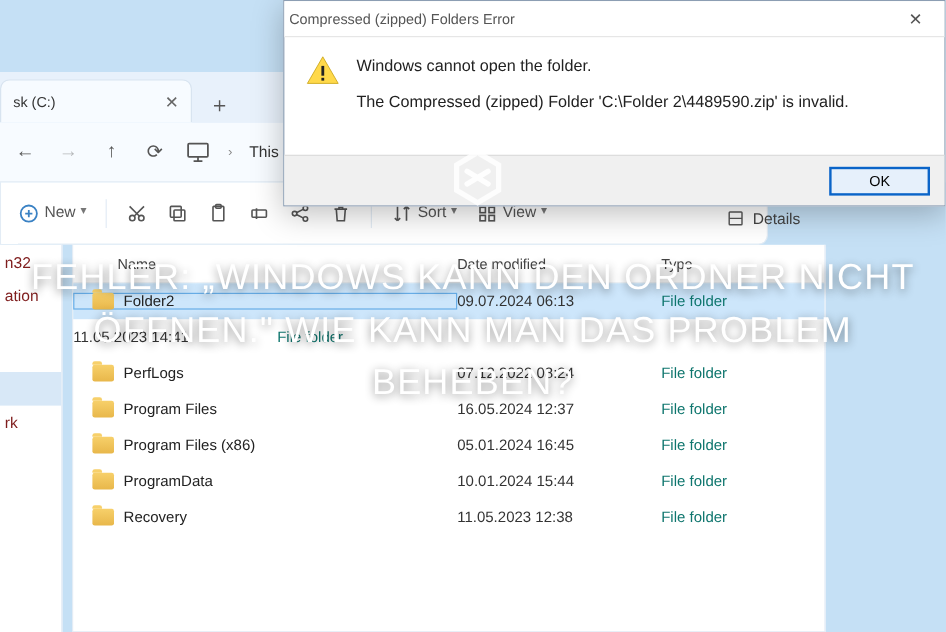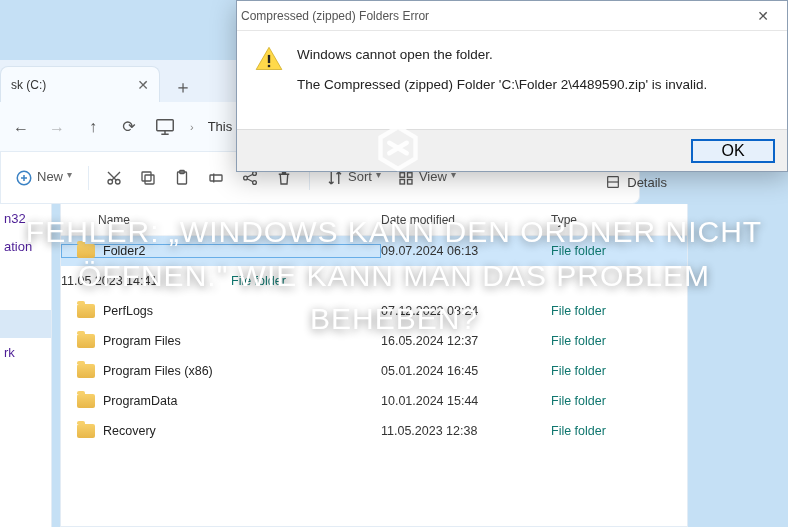--- a/index.html
+++ b/index.html
@@ -19,21 +19,21 @@
 .crumb-sep { color:#888; font-size:11px; }
 .searchbox { margin-left:auto; width:200px; height:30px; border:1px solid #d8e4f0; border-radius:4px; padding:0 8px; font-size:12px; color:#888; background:#fff; display:flex; align-items:center; }
 
 
 .toolbar { position:absolute; top:152px; left:0; width:640px; height:52px; background:#fff; display:flex; align-items:center; padding:0 14px; gap:16px; color:#555; border:1px solid #e3ecf5; border-top:none; border-radius:0 0 8px 0; }
 .tool { display:flex; align-items:flex-start; gap:4px; font-size:13px; }
 .tool svg,.tool-icn { width:18px; height:18px; }
 .divider { width:1px; height:24px; background:#e3ecf5; }
 
 
-.sidebar { position:absolute; top:204px; left:0; width:52px; height:323px; background:#fff; border-right:1px solid #e3ecf5; font-size:13px; color:#4c1d95; }
+.sidebar { position:absolute; top:204px; left:0; width:52px; height:323px; background:#fff; border-right:1px solid #e3ecf5; font-size:13px; color:#7f1d1d; }
 .side-item { height:28px; display:flex; align-items:center; padding-left:4px; overflow:hidden; white-space:nowrap; }
 .side-item.hl { background:#d8e8f7; }
 
 
 .filelist { position:absolute; top:204px; left:60px; width:628px; height:323px; background:#fff; border:1px solid #e3ecf5; border-top:none; }
 .list-head { display:flex; height:32px; align-items:center; font-size:12px; color:#444; border-bottom:1px solid #eef3f8; }
 .col-name { width:320px; padding-left:37px; }
 .col-date { width:170px; }
 .col-type { width:120px; }
 .row { display:flex; height:30px; align-items:center; font-size:12.5px; color:#222; }
@@ -47,21 +47,21 @@
 
 
 .dialog { position:absolute; top:0; left:236px; width:552px; height:172px; background:#fff; border:1px solid #8c9eb3; box-shadow:0 6px 24px rgba(0,0,0,.25); }
 .dlg-title { height:30px; background:#fff; display:flex; align-items:center; padding:0 4px; font-size:12px; color:#555; border-bottom:1px solid #e6e6e6; }
 .dlg-close { margin-left:auto; width:40px; height:28px; display:flex; align-items:center; justify-content:center; color:#555; font-size:14px; }
 .dlg-body { padding:14px 18px; display:flex; gap:14px; }
 .warn-icn { width:28px; height:28px; }
 .dlg-text { font-size:13.5px; color:#222; line-height:1.5; }
 .dlg-text .bold { font-weight:400; margin-bottom:10px; display:block; }
 .dlg-bar { height:42px; background:#f0f0f0; border-top:1px solid #ddd; display:flex; align-items:center; justify-content:flex-end; padding:0 12px; position:absolute; bottom:0; left:0; right:0; }
-.ok-btn { width:84px; height:24px; border:2px solid #0a64c8; background:#e6f0fb; font-size:16px; cursor:pointer; }
+.ok-btn { width:84px; height:24px; border:2px solid #0a64c8; background:#e6f0fb; font-size:12px; cursor:pointer; }
 
 
 .overlay { position:absolute; top:210px; left:0; width:788px; text-align:center; color:#fff; font-size:30px; font-weight:400; line-height:1.45; letter-spacing:1px; text-shadow:0 2px 8px rgba(0,0,0,.45); pointer-events:none; font-family:"Segoe UI Light","Segoe UI",Arial,sans-serif; }
 .watermark { position:absolute; bottom:10px; left:0; width:788px; text-align:center; color:rgba(255,255,255,.85); font-size:10px; letter-spacing:3px; pointer-events:none; }
 
 
 .logo { position:absolute; top:120px; left:370px; width:56px; height:56px; opacity:.95; pointer-events:none; }
 .logo svg { width:56px; height:56px; }
 </style>
 </head>

